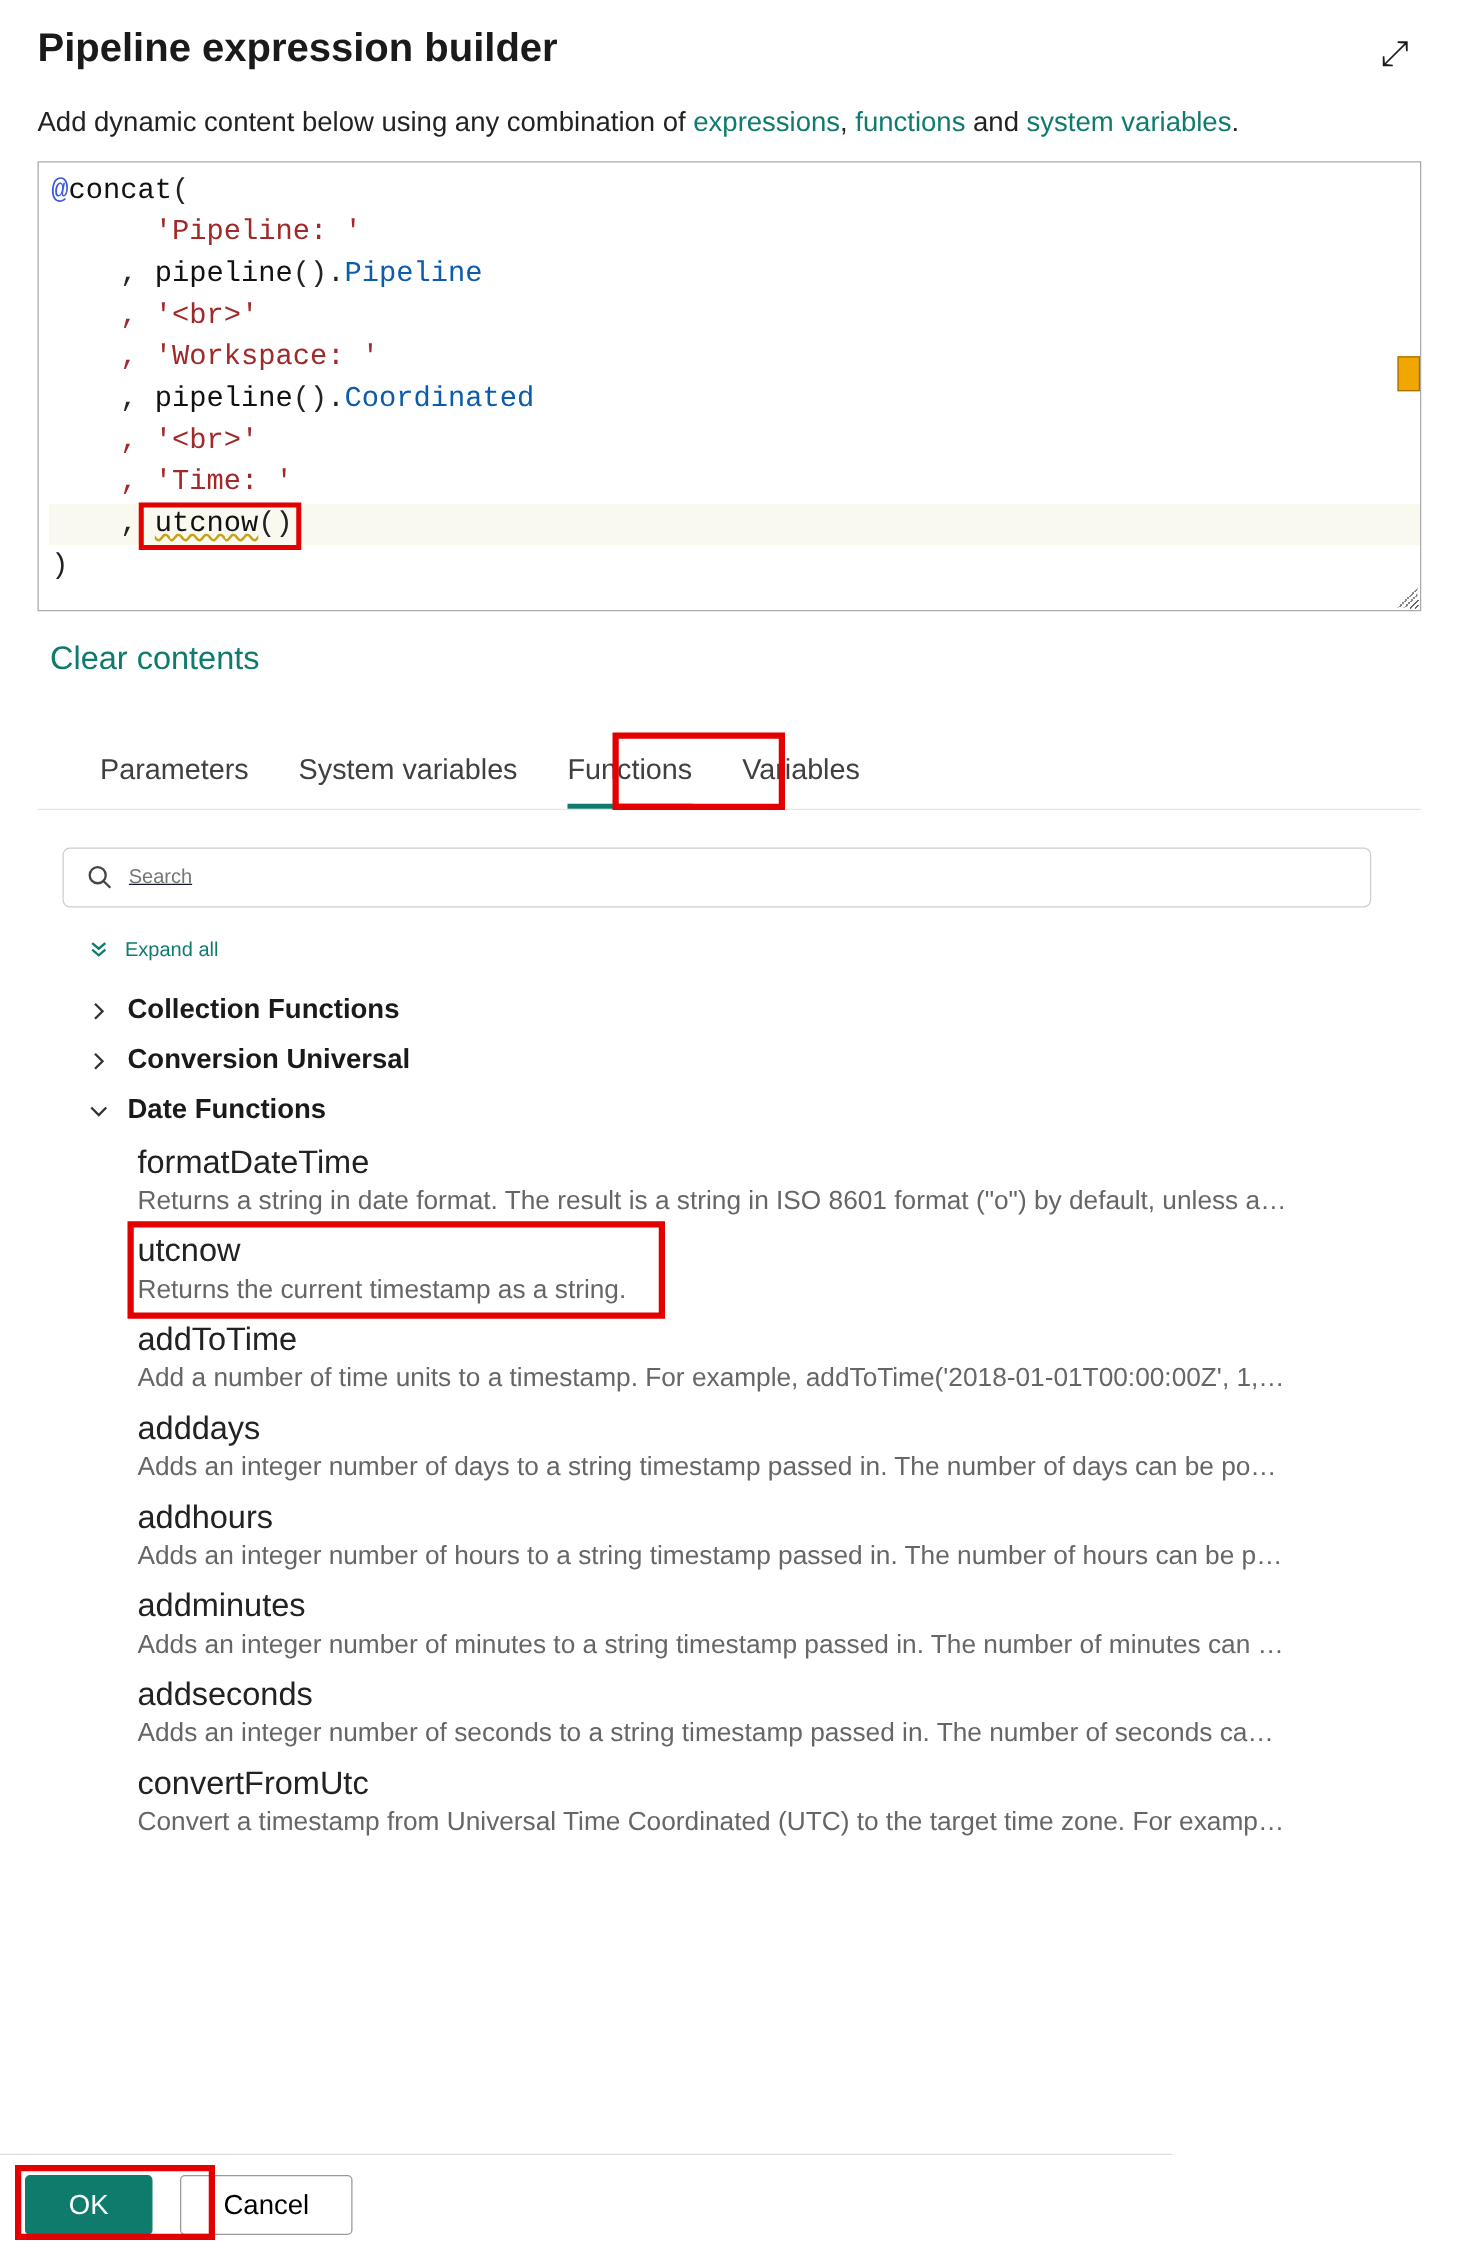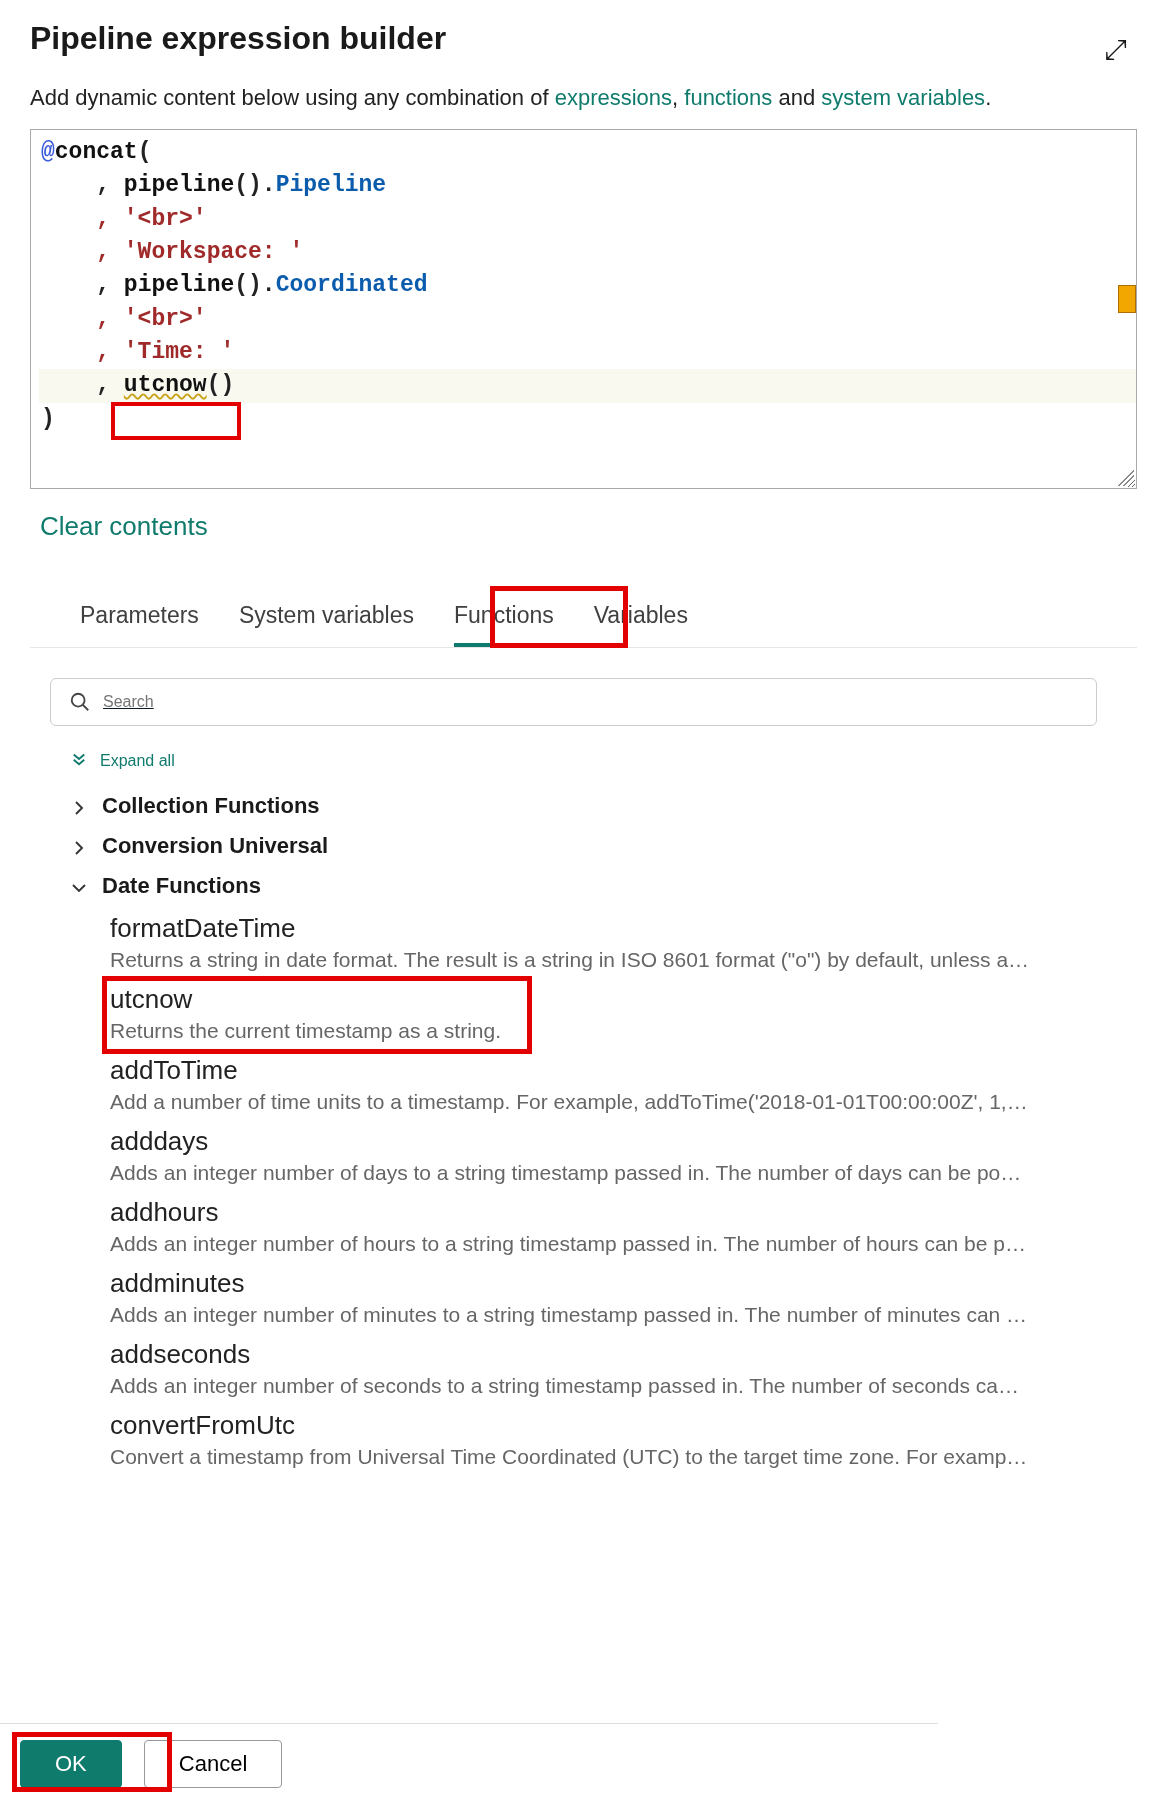--- a/index.html
+++ b/index.html
@@ -18,39 +18,39 @@
     width: 1167px;
     height: 1690px;
     overflow-y: auto;
     padding: 20px 30px 0 30px;
   }
   .outer-scroll::-webkit-scrollbar { width: 16px; }
   .outer-scroll::-webkit-scrollbar-track { background: #fdfdfd; }
   .outer-scroll::-webkit-scrollbar-thumb { background: #888; border-radius: 8px; border: 4px solid #fdfdfd; }
   .outer-scroll::-webkit-scrollbar-button { display: block; height: 16px; background: #f0f0f0; }
 
-  .header-row { display: flex; align-items: flex-end; justify-content: space-between; gap: 45px; }
+  .header-row { display: flex; align-items: center; justify-content: space-between; gap: 45px; }
   h1 { font-size: 32px; font-weight: 600; margin-bottom: 10px; }
   .expand-icon { font-size: 28px; font-weight: 400; cursor: pointer; margin-right: 10px; }
 
   .subtitle { font-size: 22px; margin: 18px 0 18px 0; color: #222; }
   .subtitle a { color: #0f7b6c; text-decoration: none; }
 
   .code-area {
     border: 1px solid #aaa;
     position: relative;
     font-family: "Consolas", "Courier New", monospace;
     font-size: 23px;
     line-height: 1.45;
     padding: 6px 0 6px 8px;
     resize: both;
     overflow: auto;
     min-height: 360px;
   }
-  .code-line { white-space: pre; padding-left: 2px; font-weight: bold; }
+  .code-line { white-space: pre; padding-left: 2px; }
   .tok-at { color: #3b5bdb; }
   .tok-fn { color: #111; }
   .tok-prop { color: #0b5cad; }
   .tok-str { color: #a02a2a; }
   .tok-punc { color: #222; }
   .current-line { background: #f9f9f0; }
   .utcnow-underline { text-decoration: underline wavy #c9a218 1.5px; text-underline-offset: 2px; }
   .red-box-code {
     position: absolute;
     border: 4px solid #e30000;
@@ -198,20 +198,21 @@
     <h1>Pipeline expression builder</h1>
     <span class="expand-icon">⤢</span>
   </div>
 
   <p class="subtitle">
     <span>Add dynamic content below using any combination of </span><a href="#">expressions</a><span>, </span><a href="#">functions</a><span> and </span><a href="#">system variables</a><span>.</span>
   </p>
 
   <div class="code-area">
     <div class="code-line"><span class="tok-at">@</span><span class="tok-fn">concat</span><span class="tok-punc">(</span></div>
+    <div class="code-line"><span class="tok-str">      'Pipeline: '</span></div>
     <div class="code-line"><span class="tok-punc">    , </span><span class="tok-fn">pipeline</span><span class="tok-punc">().</span><span class="tok-prop">Pipeline</span></div>
     <div class="code-line"><span class="tok-str">    , '&lt;br&gt;'</span></div>
     <div class="code-line"><span class="tok-str">    , 'Workspace: '</span></div>
     <div class="code-line"><span class="tok-punc">    , </span><span class="tok-fn">pipeline</span><span class="tok-punc">().</span><span class="tok-prop">Coordinated</span></div>
     <div class="code-line"><span class="tok-str">    , '&lt;br&gt;'</span></div>
     <div class="code-line"><span class="tok-str">    , 'Time: '</span></div>
     <div class="code-line current-line"><span class="tok-punc">    , </span><span class="tok-fn utcnow-underline">utcnow</span><span class="tok-punc">()</span></div>
     <div class="code-line"><span class="tok-punc">)</span></div>
 
     <div class="red-box-code" style="left:80px; top:272px; width:130px; height:38px;"></div>

